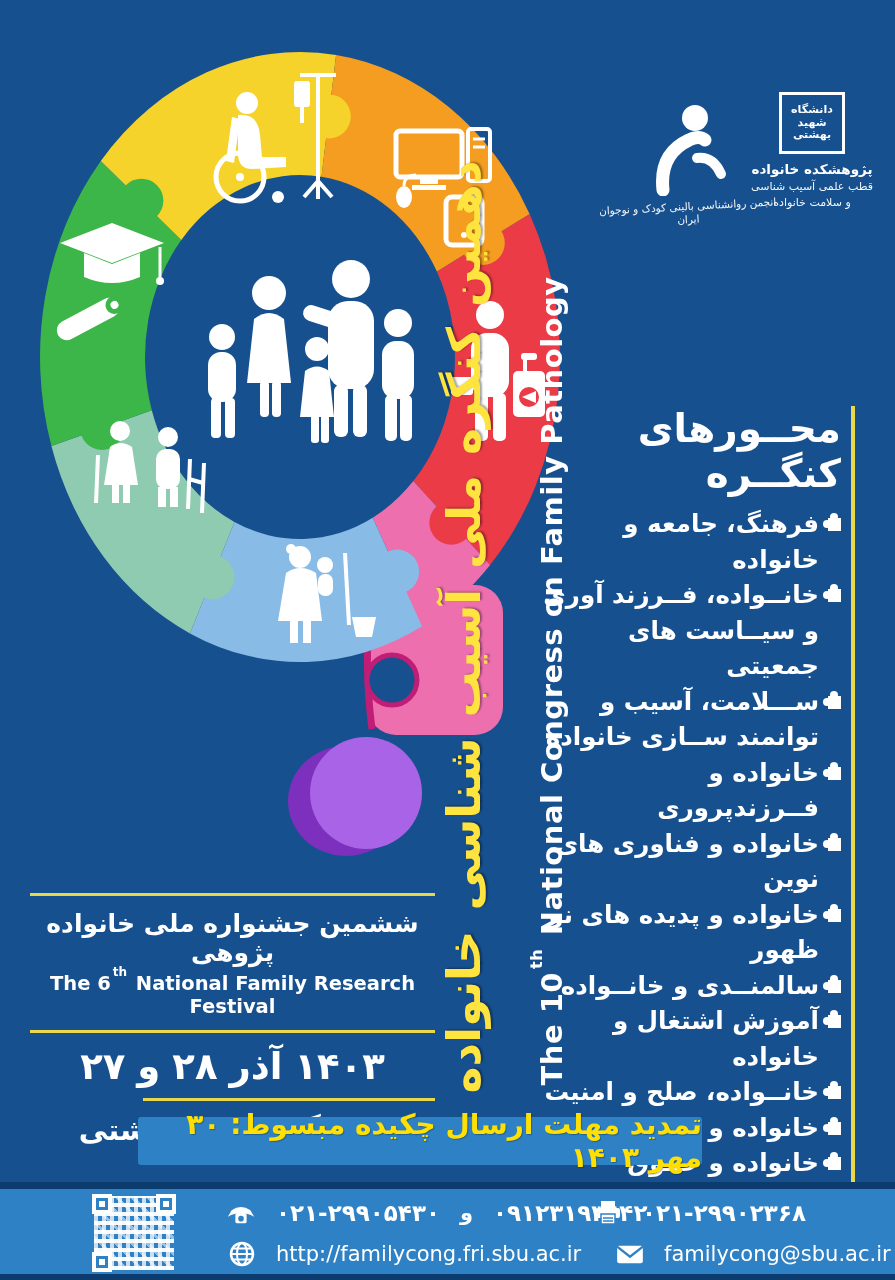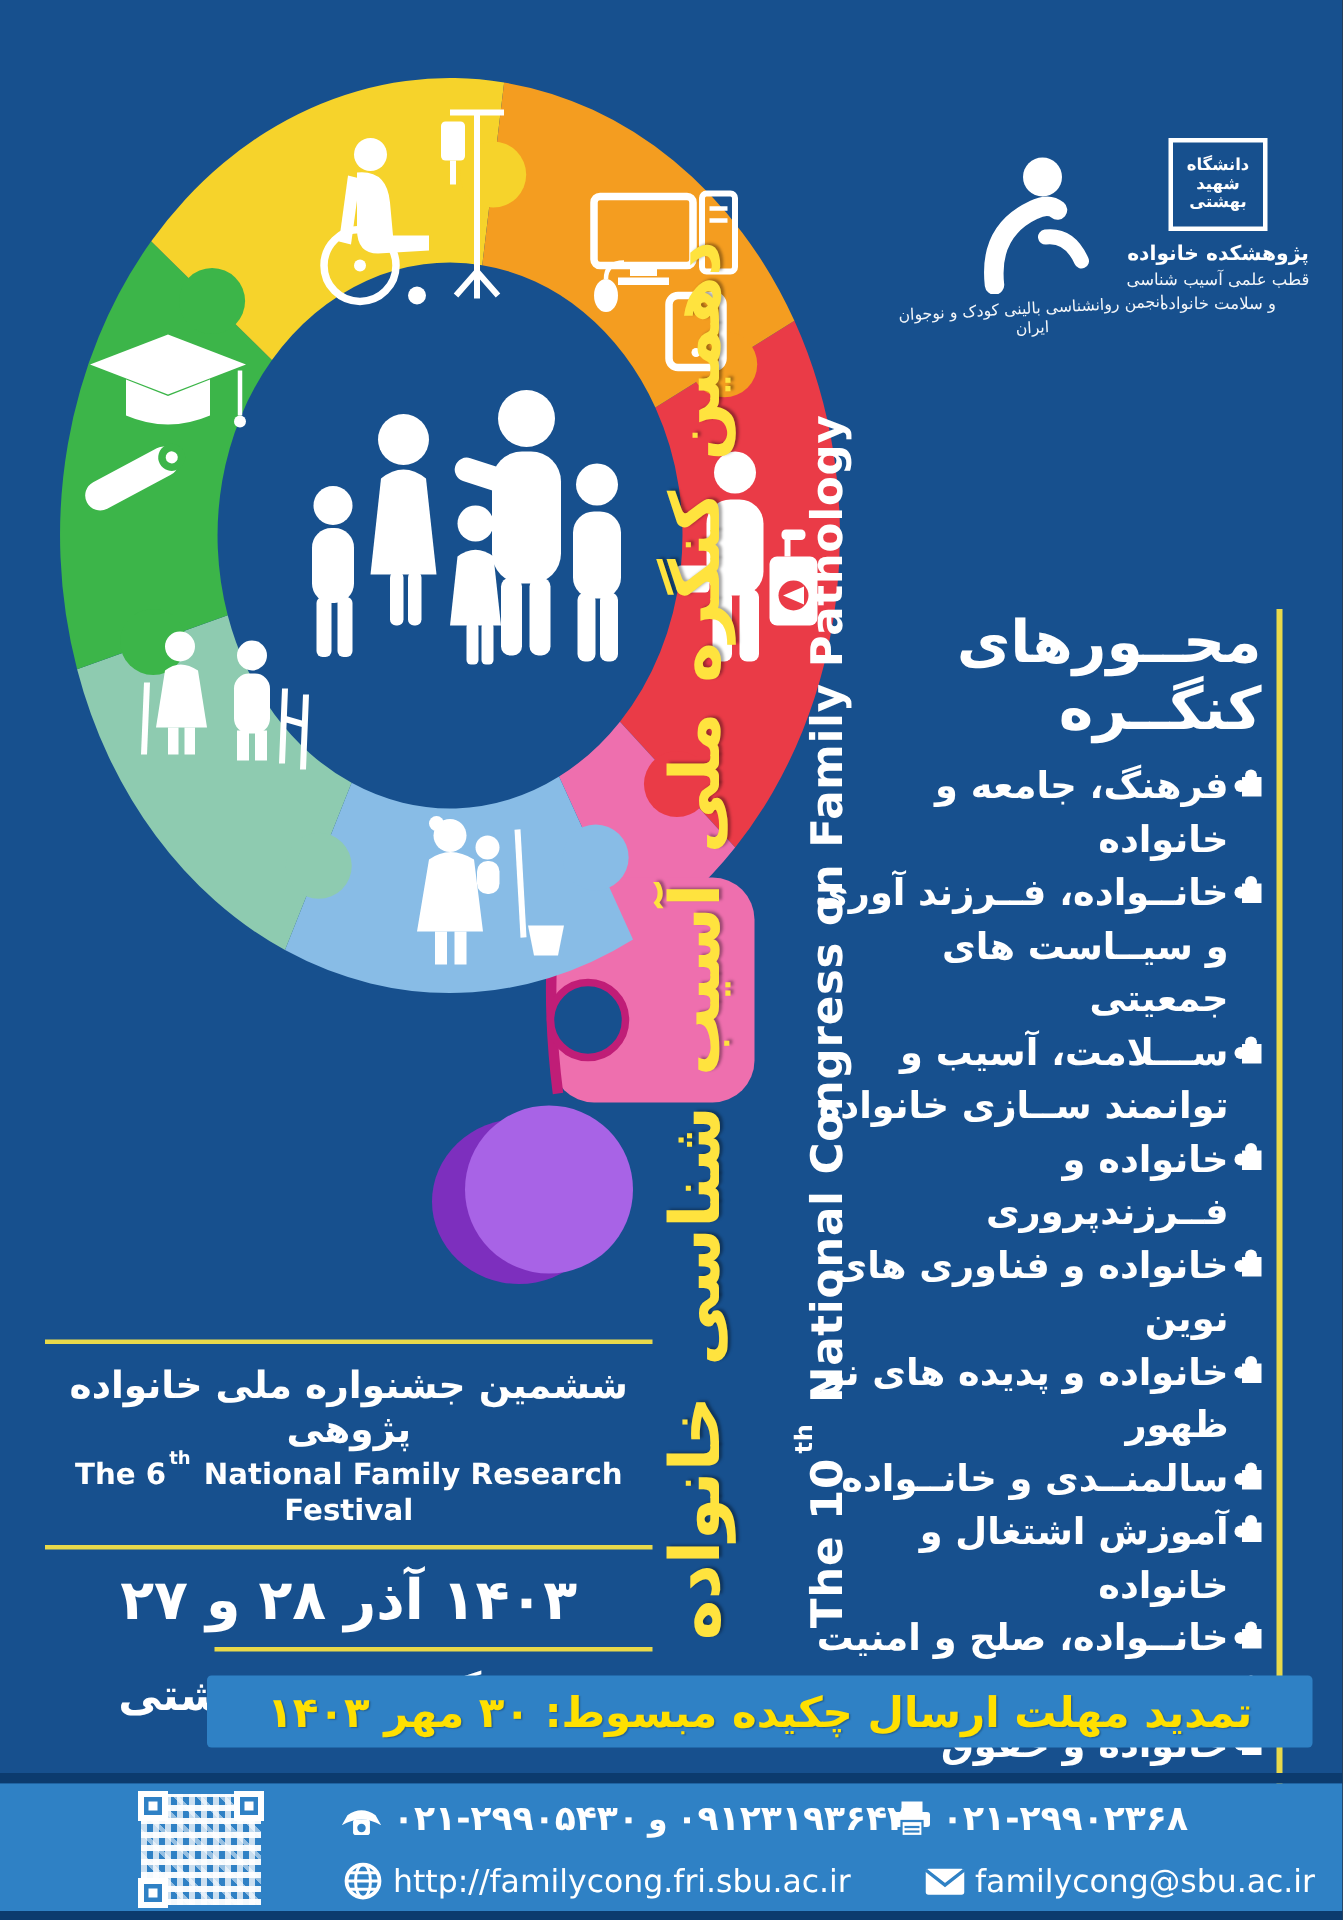--- a/index.html
+++ b/index.html
@@ -33,28 +33,28 @@
   
   .festival{left:30px;top:893px;width:405px;text-align:center;}
   .yline{height:3px;background:#e9d94a;border:0;margin:0;}
   .yline.short{width:72%;margin-left:auto;}
   .fest-fa{direction:rtl;font-size:25px;font-weight:bold;margin:13px 0 4px;}
   .fest-en{font-size:19.5px;font-weight:bold;margin:0 0 12px;}
   .fest-en sup{font-size:12px;position:relative;top:-6px;margin:0 2px;}
   .date-row{display:flex;justify-content:center;align-items:center;gap:12px;font-size:37px;font-weight:bold;margin:12px 0 10px;}
   .venue{direction:rtl;font-size:29px;font-weight:bold;margin:12px 0 10px;}
   
-  .banner{left:138px;top:1117px;width:737px;height:48px;background:#2f81c5;border-radius:3px;
+  .banner{left:138px;top:1117px;width:564px;height:48px;background:#2f81c5;border-radius:3px;
     display:flex;align-items:center;justify-content:center;}
   .banner-text{direction:rtl;color:#ffe000;font-size:28px;font-weight:bold;text-shadow:1px 1px 1px rgba(0,0,0,.25);}
   
   .navy1{left:0;top:1182px;width:895px;height:7px;background:#0c3b6e;}
   .bar{left:0;top:1189px;width:895px;height:85px;background:#2f81c5;}
   .navy2{left:0;top:1274px;width:895px;height:6px;background:#0c3b6e;}
-  .contact-group{position:absolute;display:flex;align-items:center;gap:6px;}
+  .contact-group{position:absolute;display:flex;align-items:center;gap:20px;}
   .num{direction:ltr;unicode-bidi:bidi-override;font-size:23px;font-weight:bold;}
   .conj{font-size:21px;font-weight:bold;}
   .latin{font-size:21px;}
   
   .qr{left:92px;top:1194px;width:84px;height:78px;background:#2f81c5;overflow:hidden;}
   .qr-noise{position:absolute;inset:2px;
     background-image:
       repeating-linear-gradient(0deg,rgba(255,255,255,.95) 0 4px,transparent 4px 9px),
       repeating-linear-gradient(90deg,rgba(255,255,255,.75) 0 4px,transparent 4px 8px),
       repeating-linear-gradient(45deg,rgba(255,255,255,.5) 0 3px,transparent 3px 11px);}

